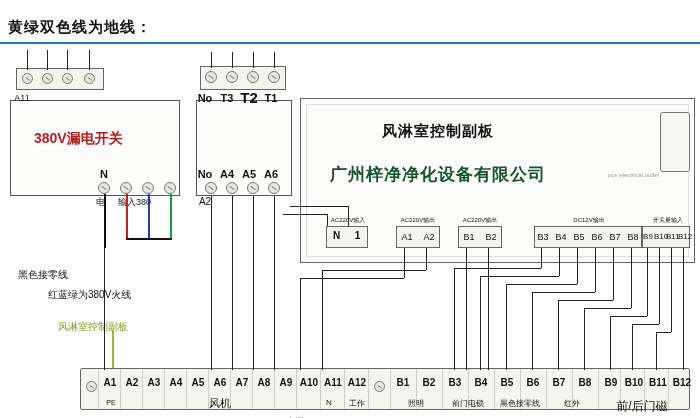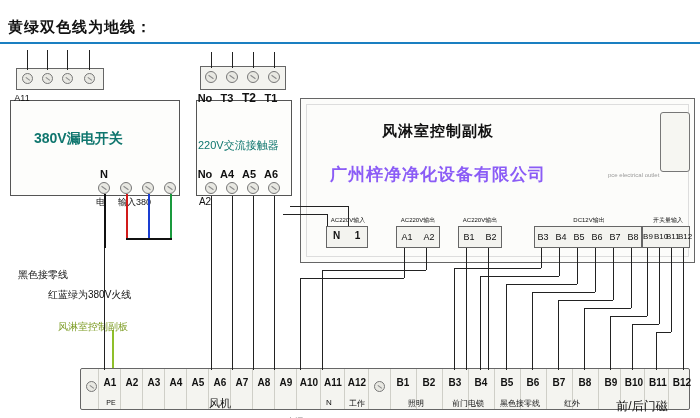--- a/index.html
+++ b/index.html
@@ -18,38 +18,38 @@
     font-size:15px;font-weight:bold;color:#111;
     letter-spacing:1px;
     white-space:nowrap;
   }
   #title-rule{
     position:absolute;left:0;top:42px;width:700px;height:2px;background:#1a7fc1;
   }
 
   
   .box{position:absolute;border:1px solid #555;background:#fdfdfb;box-sizing:border-box;}
-  .boxlabel{position:absolute;font-size:11px;color:#0f766e;white-space:nowrap;}
+  .boxlabel{position:absolute;font-size:11px;color:#b91c1c;white-space:nowrap;}
 
   
   .tstrip{position:absolute;box-sizing:border-box;border:1px solid #666;background:#f3f3ef;}
   .tcell{position:absolute;box-sizing:border-box;font-size:9px;text-align:center;color:#111;
          line-height:12px;}
   .screw{position:absolute;border:1px solid #777;border-radius:50%;background:#e8e8e2;box-sizing:border-box;}
   .screw:after{content:"";position:absolute;left:50%;top:50%;width:60%;height:1px;background:#888;
     transform:translate(-50%,-50%) rotate(35deg);}
 
   
   .w{position:absolute;background:#222;}
   .wh{height:1px;}
   .wv{width:1px;}
 
   #watermark{
     position:absolute;left:330px;top:163px;
-    font-size:17px;font-weight:bold;color:#8b5cf6;
+    font-size:17px;font-weight:bold;color:#14532d;
     white-space:nowrap;letter-spacing:1px;
   }
   #wm-sub{
     position:absolute;left:608px;top:172px;font-size:6px;color:#9b9b9b;white-space:nowrap;
   }
 
   
   #panel{
     position:absolute;left:300px;top:98px;width:395px;height:165px;
     border:1px solid #666;background:#fcfcfa;box-sizing:border-box;
@@ -132,24 +132,23 @@
 
   <div class="box" id="contactor"></div>
   <div class="tstrip" style="left:200px;top:66px;width:86px;height:24px;"></div>
   <div class="screw" style="left:205px;top:71px;width:12px;height:12px;"></div>
   <div class="screw" style="left:226px;top:71px;width:12px;height:12px;"></div>
   <div class="screw" style="left:247px;top:71px;width:12px;height:12px;"></div>
   <div class="screw" style="left:268px;top:71px;width:12px;height:12px;"></div>
 
   <div class="tcell" style="left:196px;top:92px;width:18px;font-size:11px;font-weight:bold;">No</div>
   <div class="tcell" style="left:218px;top:92px;width:18px;font-size:11px;font-weight:bold;">T3</div>
-  <div class="tcell" style="left:240px;top:92px;width:18px;font-size:12px;font-weight:bold;">T2</div>
+  <div class="tcell" style="left:240px;top:92px;width:18px;font-size:15px;font-weight:bold;">T2</div>
   <div class="tcell" style="left:262px;top:92px;width:18px;font-size:11px;font-weight:bold;">T1</div>
 
-  <div class="boxlabel" style="left:198px;top:138px;font-size:11px;">220V交流接触器</div>
 
   <div class="tcell" style="left:196px;top:168px;width:18px;font-size:11px;font-weight:bold;">No</div>
   <div class="tcell" style="left:218px;top:168px;width:18px;font-size:11px;font-weight:bold;">A4</div>
   <div class="tcell" style="left:240px;top:168px;width:18px;font-size:11px;font-weight:bold;">A5</div>
   <div class="tcell" style="left:262px;top:168px;width:18px;font-size:11px;font-weight:bold;">A6</div>
 
   <div class="screw" style="left:205px;top:182px;width:12px;height:12px;"></div>
   <div class="screw" style="left:226px;top:182px;width:12px;height:12px;"></div>
   <div class="screw" style="left:247px;top:182px;width:12px;height:12px;"></div>
   <div class="screw" style="left:268px;top:182px;width:12px;height:12px;"></div>

